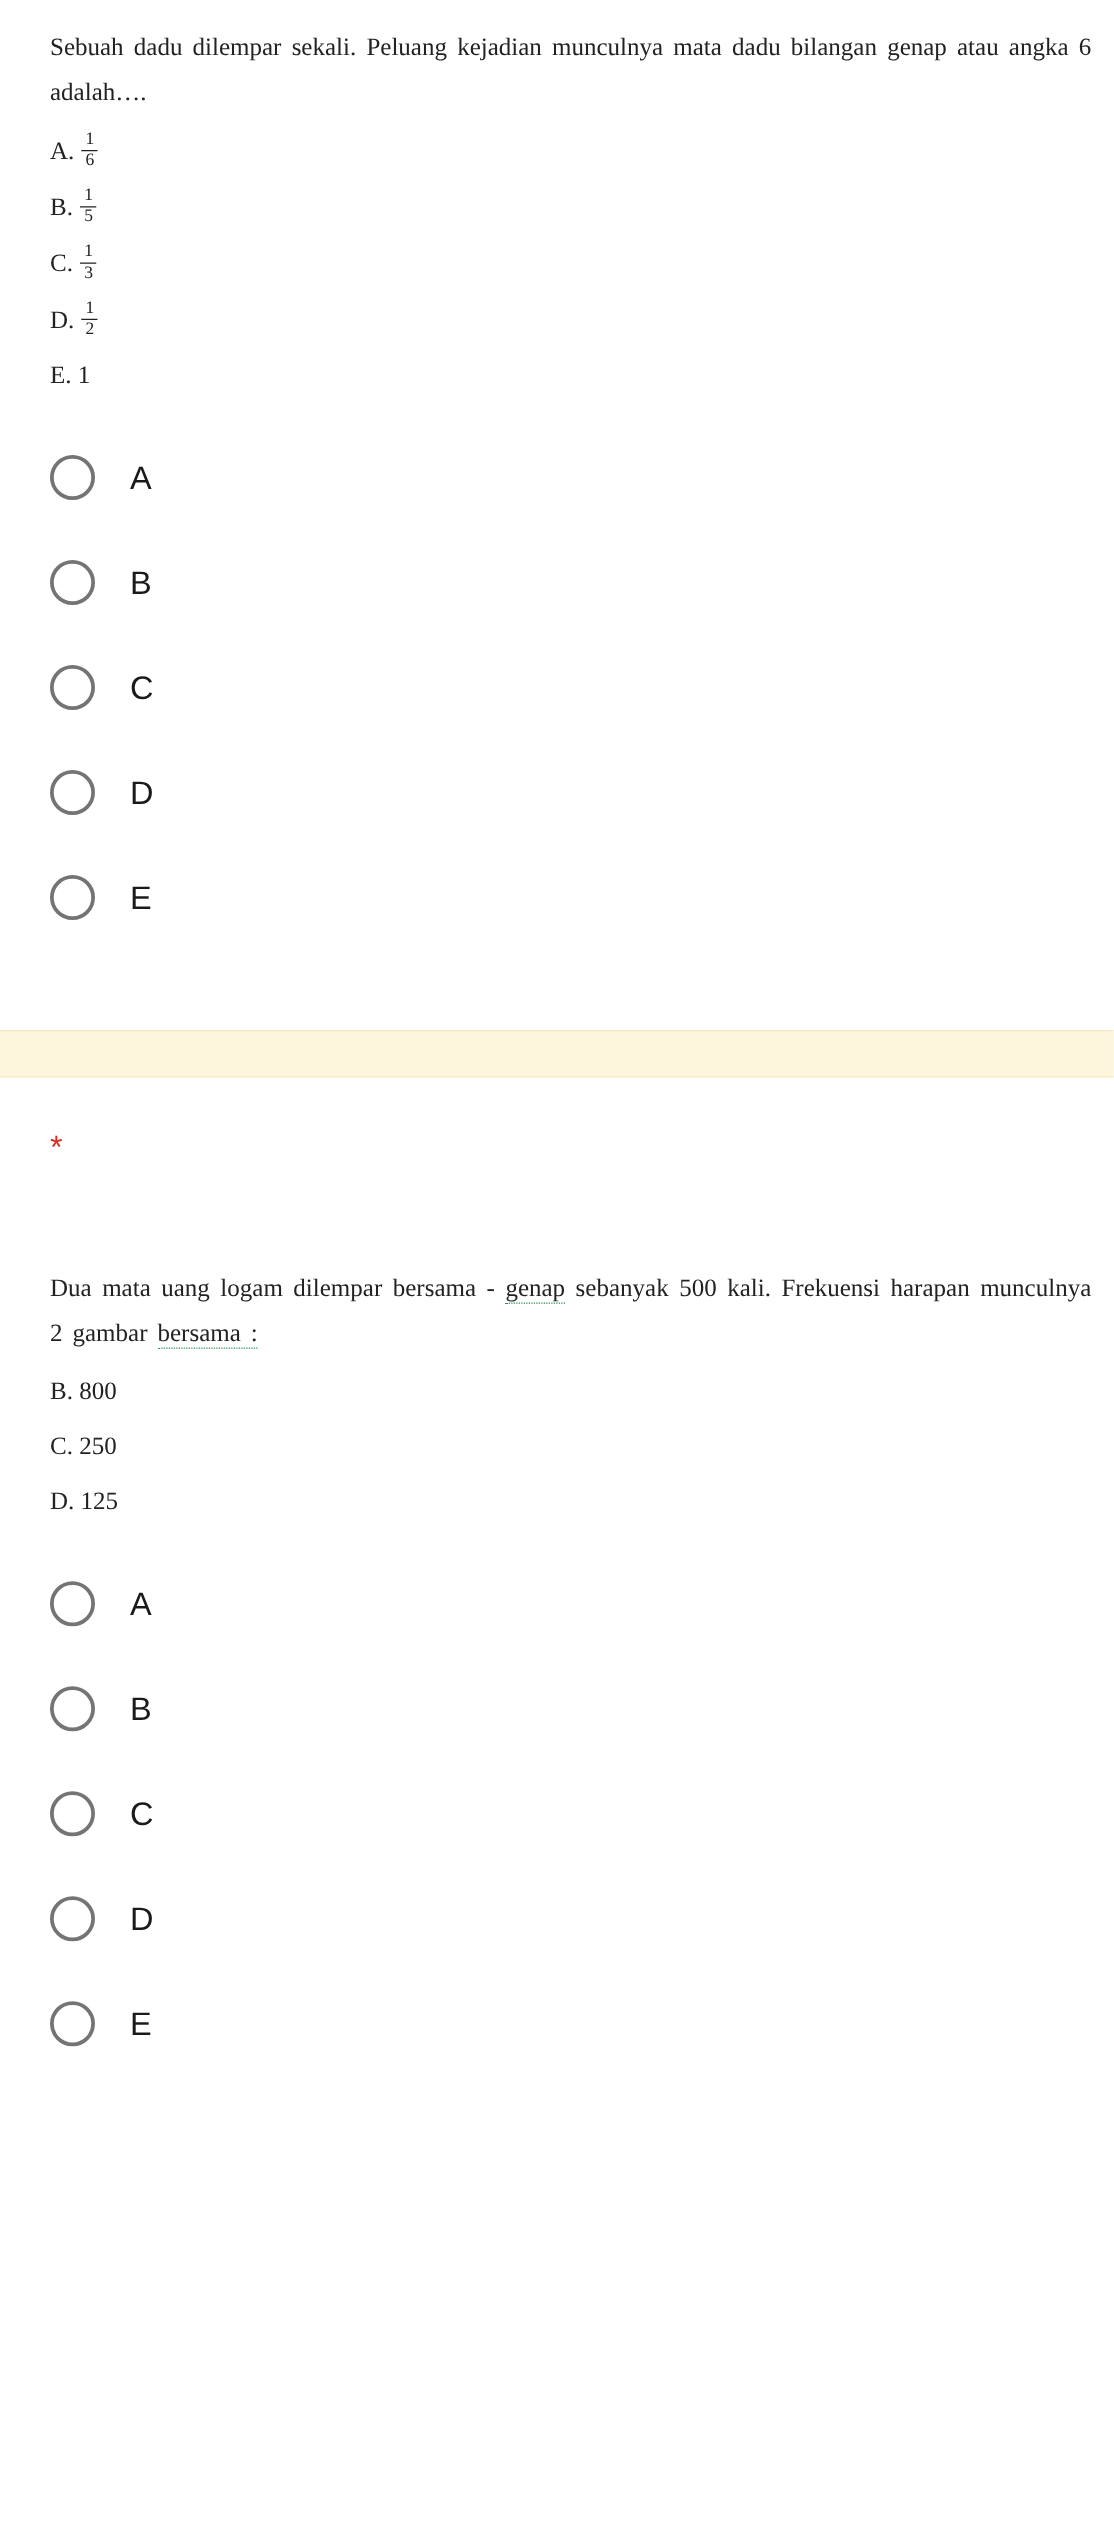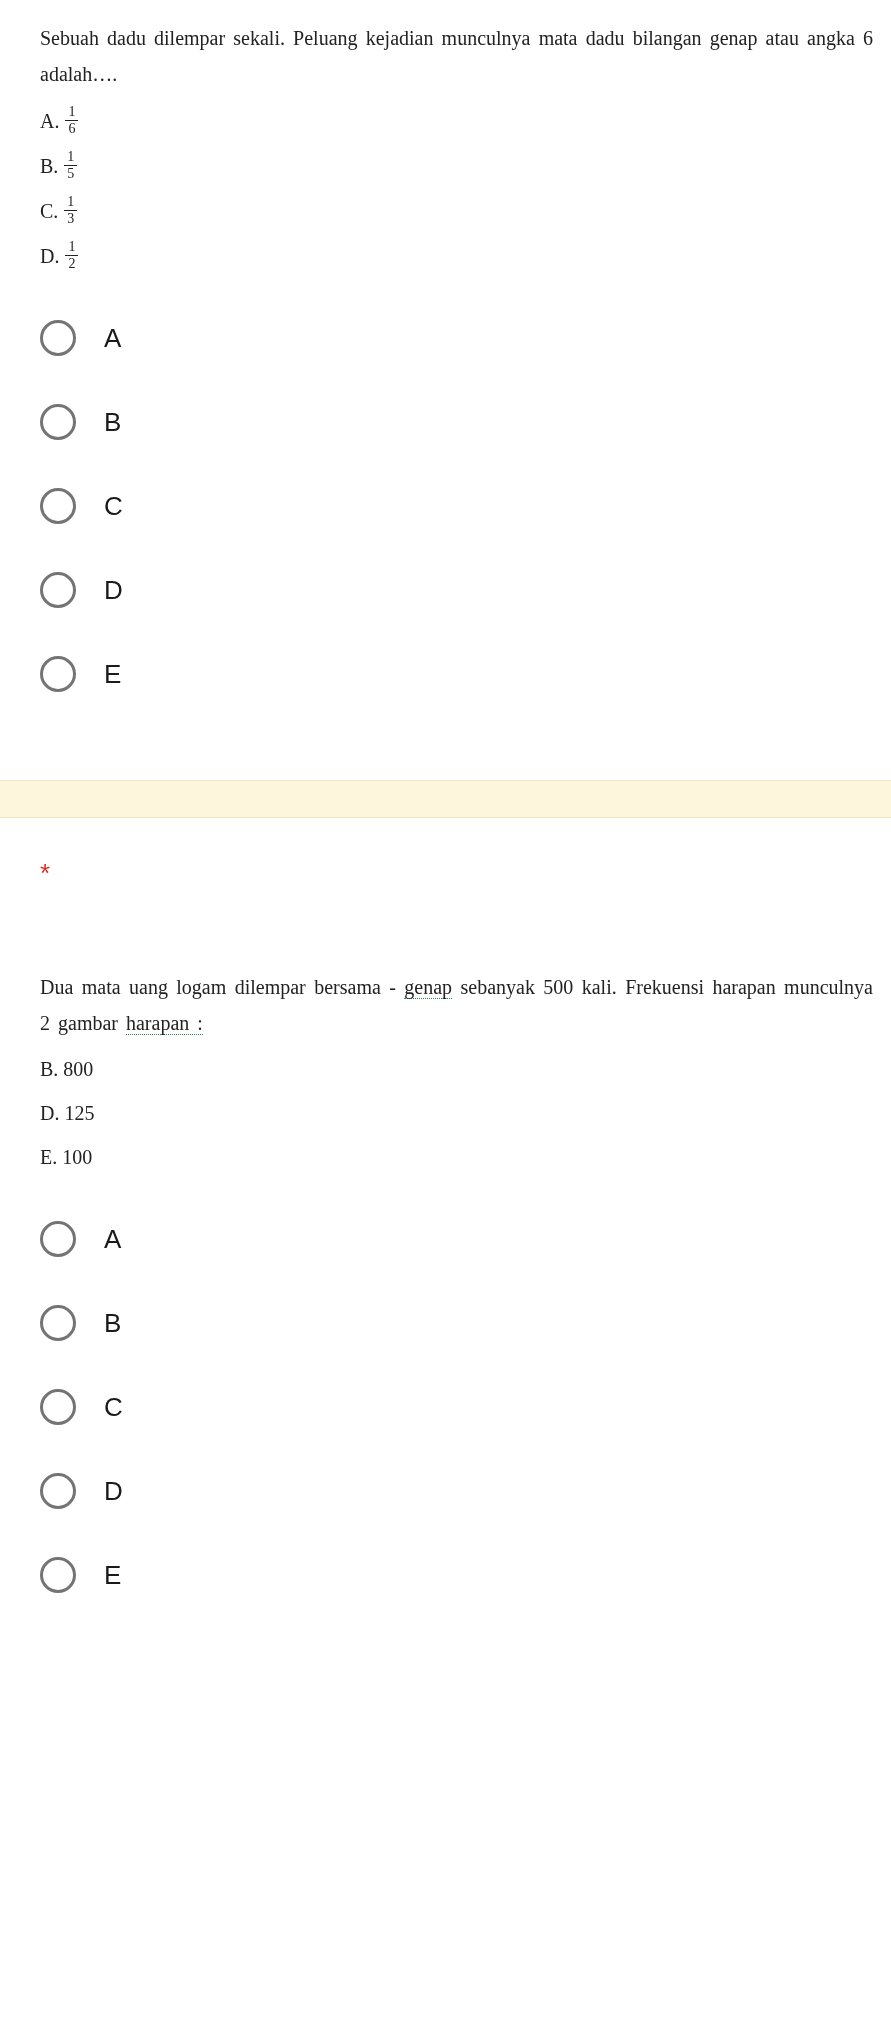--- a/index.html
+++ b/index.html
@@ -116,20 +116,23 @@
       <span class="den">3</span>
     </span>
   </div>
   <div class="option-line">
     <span class="option-prefix">D.</span>
     <span class="fraction">
       <span class="num">1</span>
       <span class="den">2</span>
     </span>
   </div>
+  <div class="option-line">
+    <span class="option-prefix">E. 1</span>
+  </div>
 
   <div class="radio-group">
     <div class="radio-row">
       <div class="radio-circle"></div>
       <div class="radio-label">A</div>
     </div>
     <div class="radio-row">
       <div class="radio-circle"></div>
       <div class="radio-label">B</div>
     </div>
@@ -148,26 +151,26 @@
   </div>
 </div>
 
 <div class="divider"></div>
 
 <div>
   <div class="required-mark">*</div>
 
   <div class="question-block">
     <div class="question-text">
-      <span>Dua mata uang logam dilempar bersama - </span><span class="underline-green">genap</span><span> sebanyak 500 kali. Frekuensi harapan munculnya 2 gambar </span><span class="underline-green">harapan :</span>
+      <span>Dua mata uang logam dilempar bersama - </span><span class="underline-green">genap</span><span> sebanyak 500 kali. Frekuensi harapan munculnya 2 gambar </span><span class="underline-green">bersama :</span>
     </div>
 
     <div class="option-line">B. 800</div>
+    <div class="option-line">C. 250</div>
     <div class="option-line">D. 125</div>
-    <div class="option-line">E. 100</div>
 
     <div class="radio-group">
       <div class="radio-row">
         <div class="radio-circle"></div>
         <div class="radio-label">A</div>
       </div>
       <div class="radio-row">
         <div class="radio-circle"></div>
         <div class="radio-label">B</div>
       </div>

